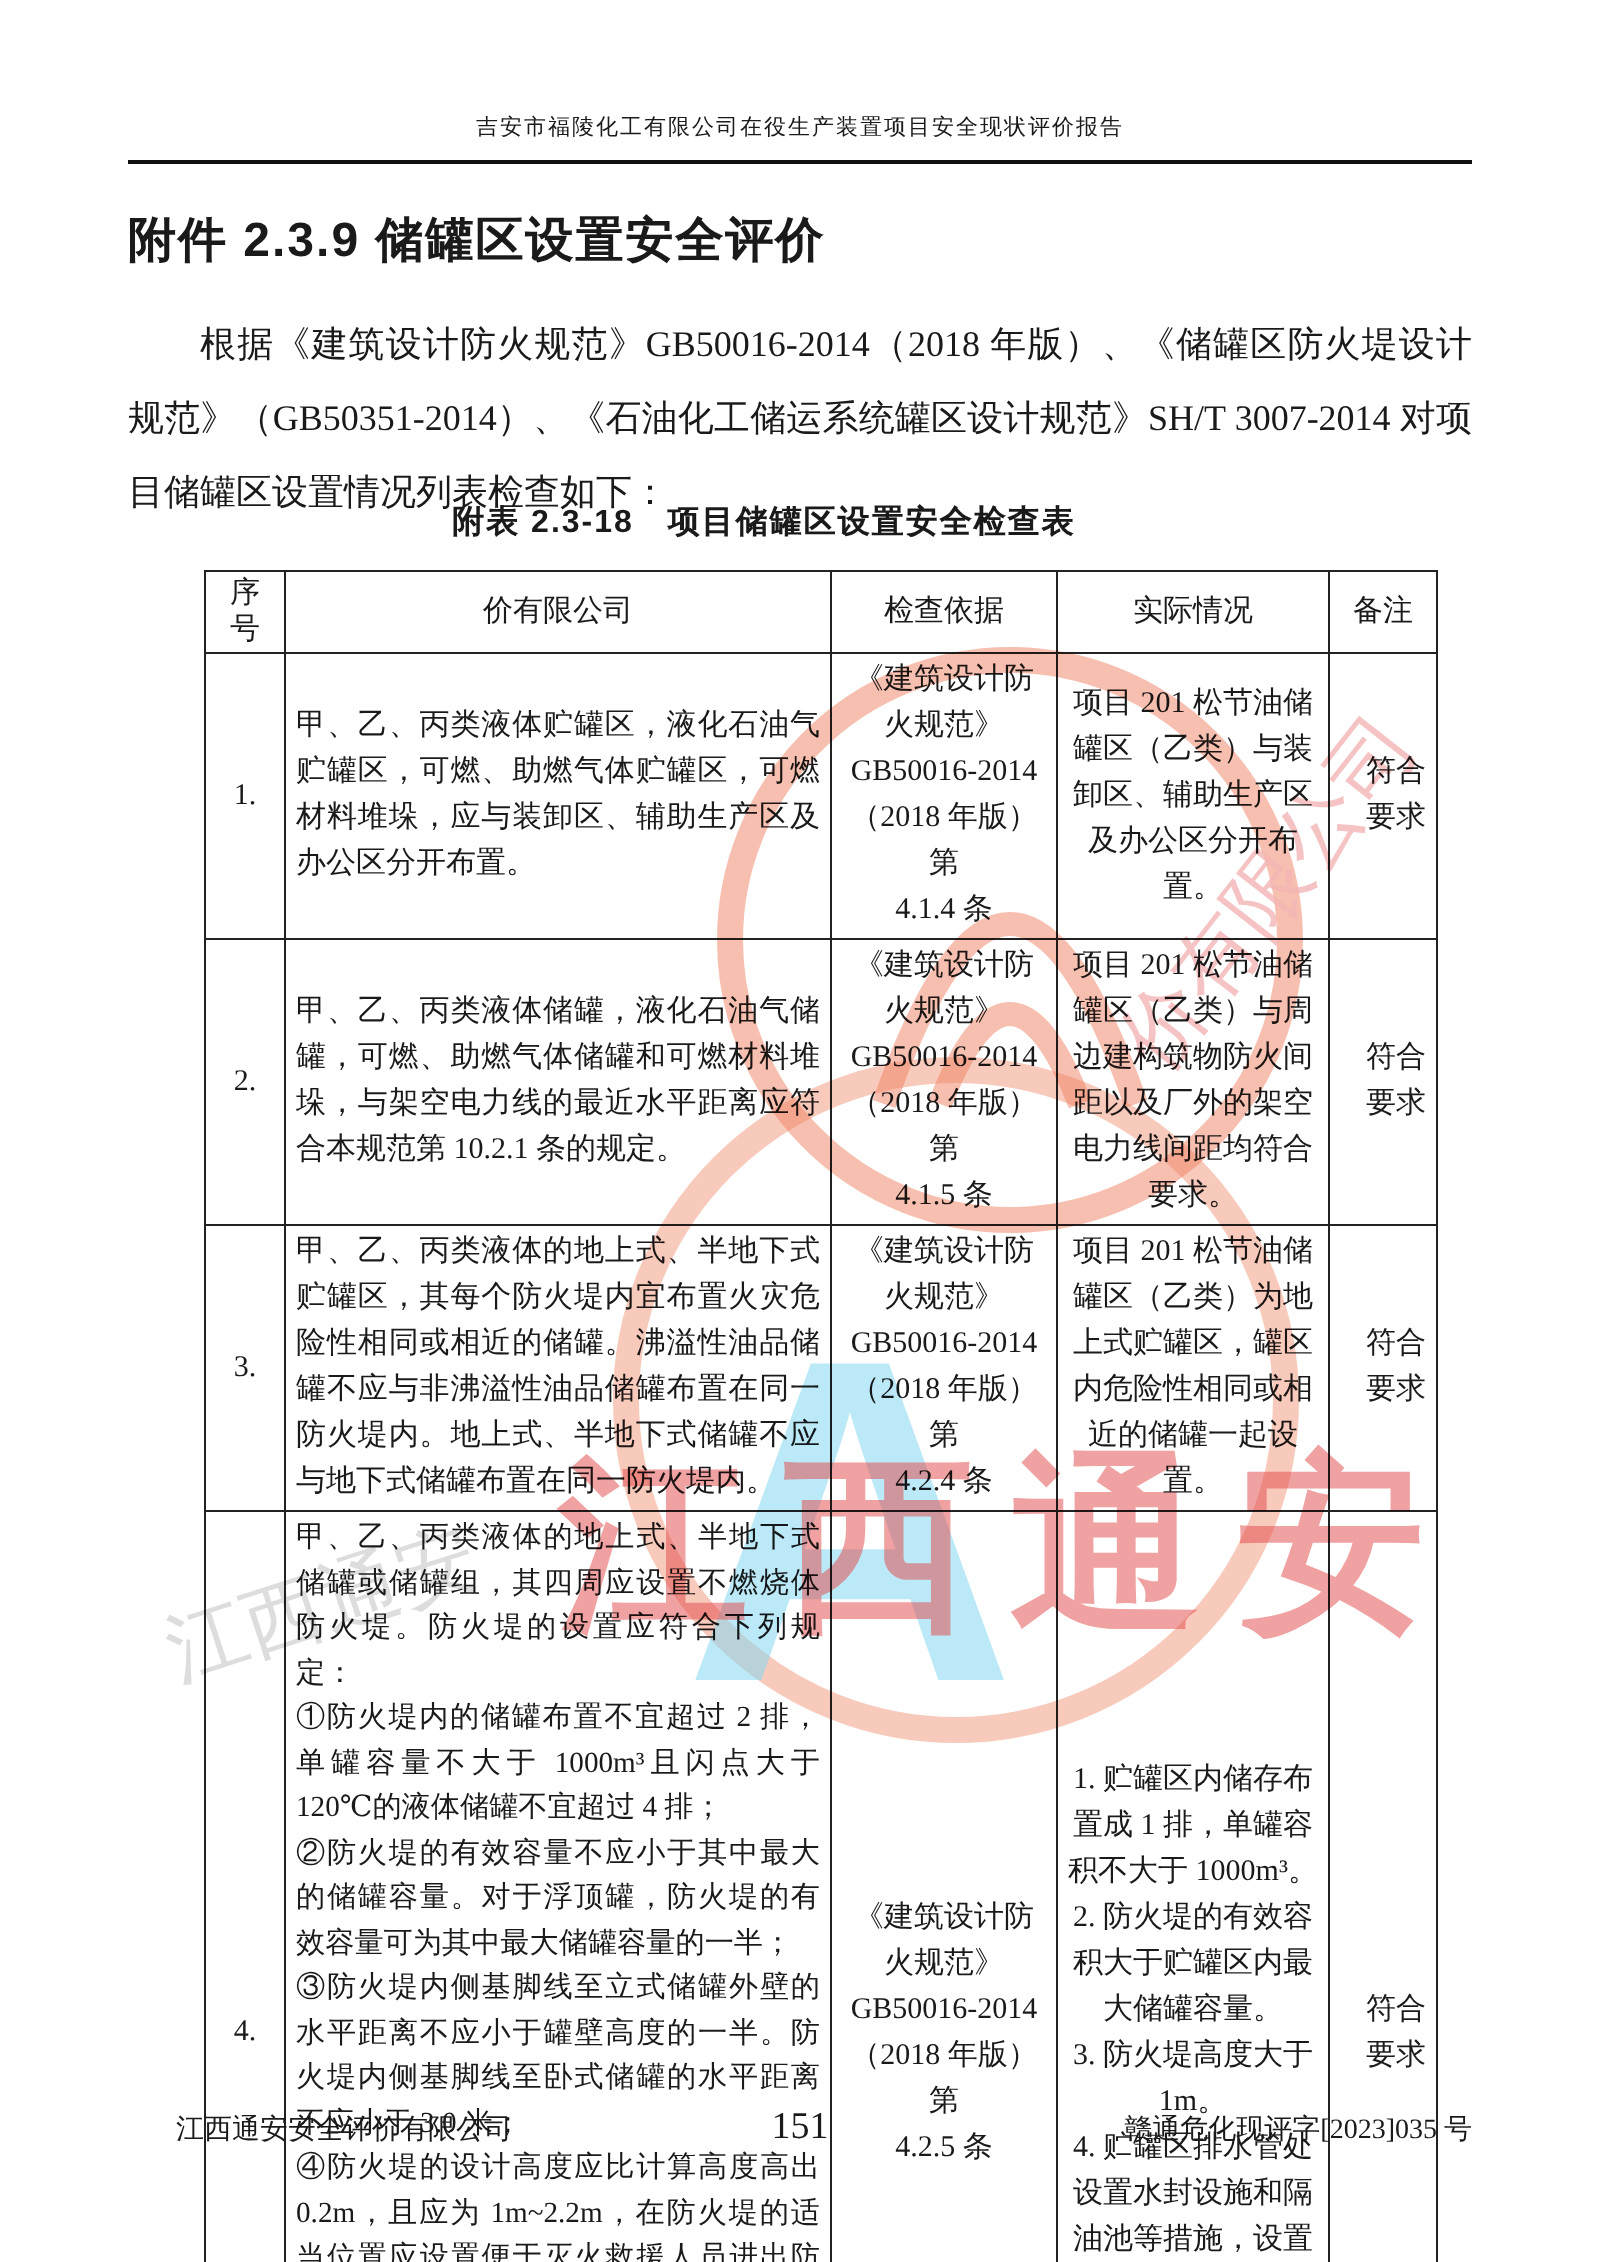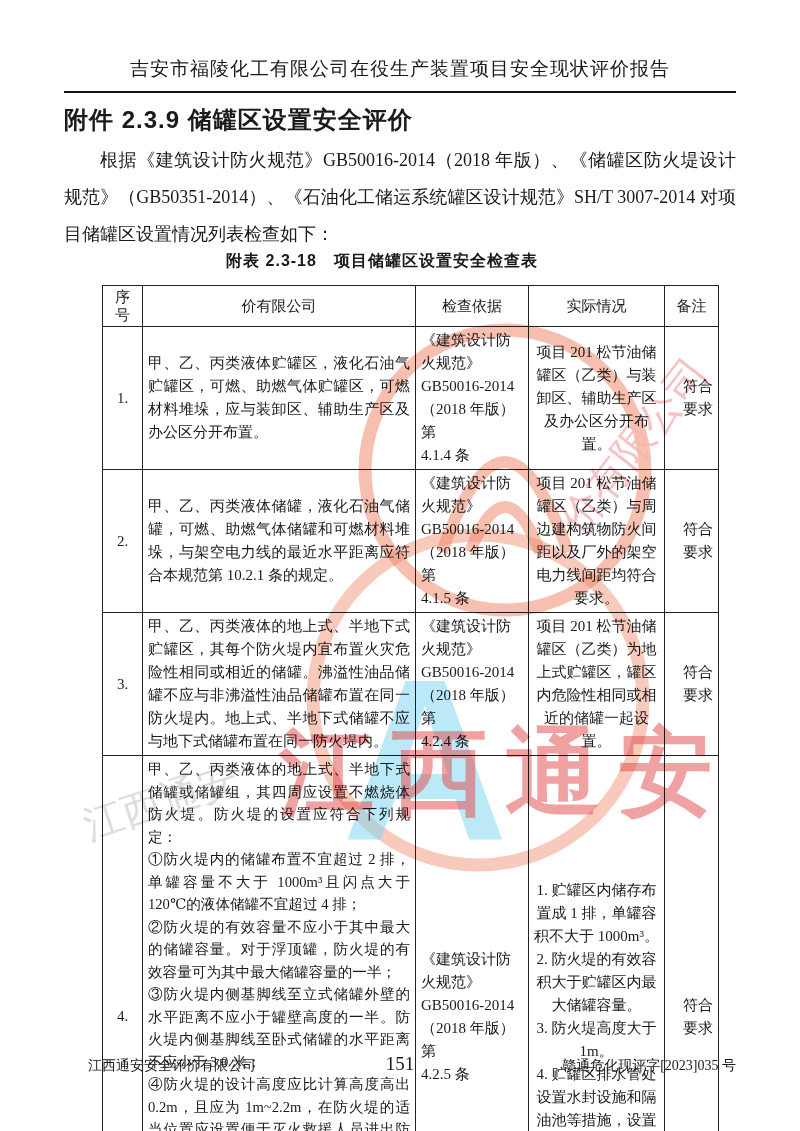--- a/index.html
+++ b/index.html
@@ -2,49 +2,49 @@
 <html><head>
 <meta charset="utf-8">
 <style>
   html,body{margin:0;padding:0;background:#e8e8e8;}
   .page{
     position:relative;width:800px;height:1131px;margin:0 auto;background:#ffffff;
     font-family:"Liberation Serif","DejaVu Serif",serif;color:#1a1a1a;overflow:hidden;
   }
   .doc-header{
     position:absolute;left:64px;right:64px;top:56px;text-align:center;
-    font-size:19px;letter-spacing:1px;padding-bottom:9px;border-bottom:2px solid #111;
+    font-size:11px;letter-spacing:1px;padding-bottom:9px;border-bottom:2px solid #111;
   }
   .section-title{
     position:absolute;left:64px;top:104px;
     font-family:"Liberation Sans","DejaVu Sans",sans-serif;
     font-weight:bold;font-size:24px;letter-spacing:1px;
   }
   .intro{
-    position:absolute;left:64px;top:142px;width:672px;
+    position:absolute;left:64px;top:154px;width:672px;
     font-size:18px;line-height:37px;text-indent:2em;text-align:justify;
   }
   .table-caption{
     position:absolute;left:0;top:251px;width:764px;text-align:center;
     font-family:"Liberation Sans","DejaVu Sans",sans-serif;
     font-weight:bold;font-size:16px;letter-spacing:1px;
   }
   table.checktable{
     position:absolute;left:102px;top:285px;width:616px;
     border-collapse:collapse;table-layout:fixed;font-size:15px;
   }
   .checktable th,.checktable td{
     border:1.5px solid #222;padding:2px 5px;vertical-align:middle;
     font-weight:normal;line-height:23px;overflow:hidden;
   }
   .checktable thead tr{height:37px;}
   .row-1{height:100px;} .row-2{height:105px;} .row-3{height:110px;} .row-4{height:397px;}
   .cell-no{text-align:center;}
   .cell-content{text-align:justify;white-space:pre-line;margin-top:47px;}
-  .cell-basis{white-space:pre-line;}
+  .cell-basis{text-align:center;white-space:pre-line;}
   .cell-actual{text-align:center;white-space:pre-line;}
   .cell-note{text-align:right;white-space:pre-line;padding:2px 3px;}
   .checktable th{text-align:center;line-height:18px;}
   .doc-footer{
     position:absolute;left:64px;right:64px;top:1053px;
     display:grid;grid-template-columns:1fr auto 1fr;align-items:baseline;
     font-size:14px;
     gap:28px;
   }
   .footer-left{text-align:left;padding-left:24px;}

